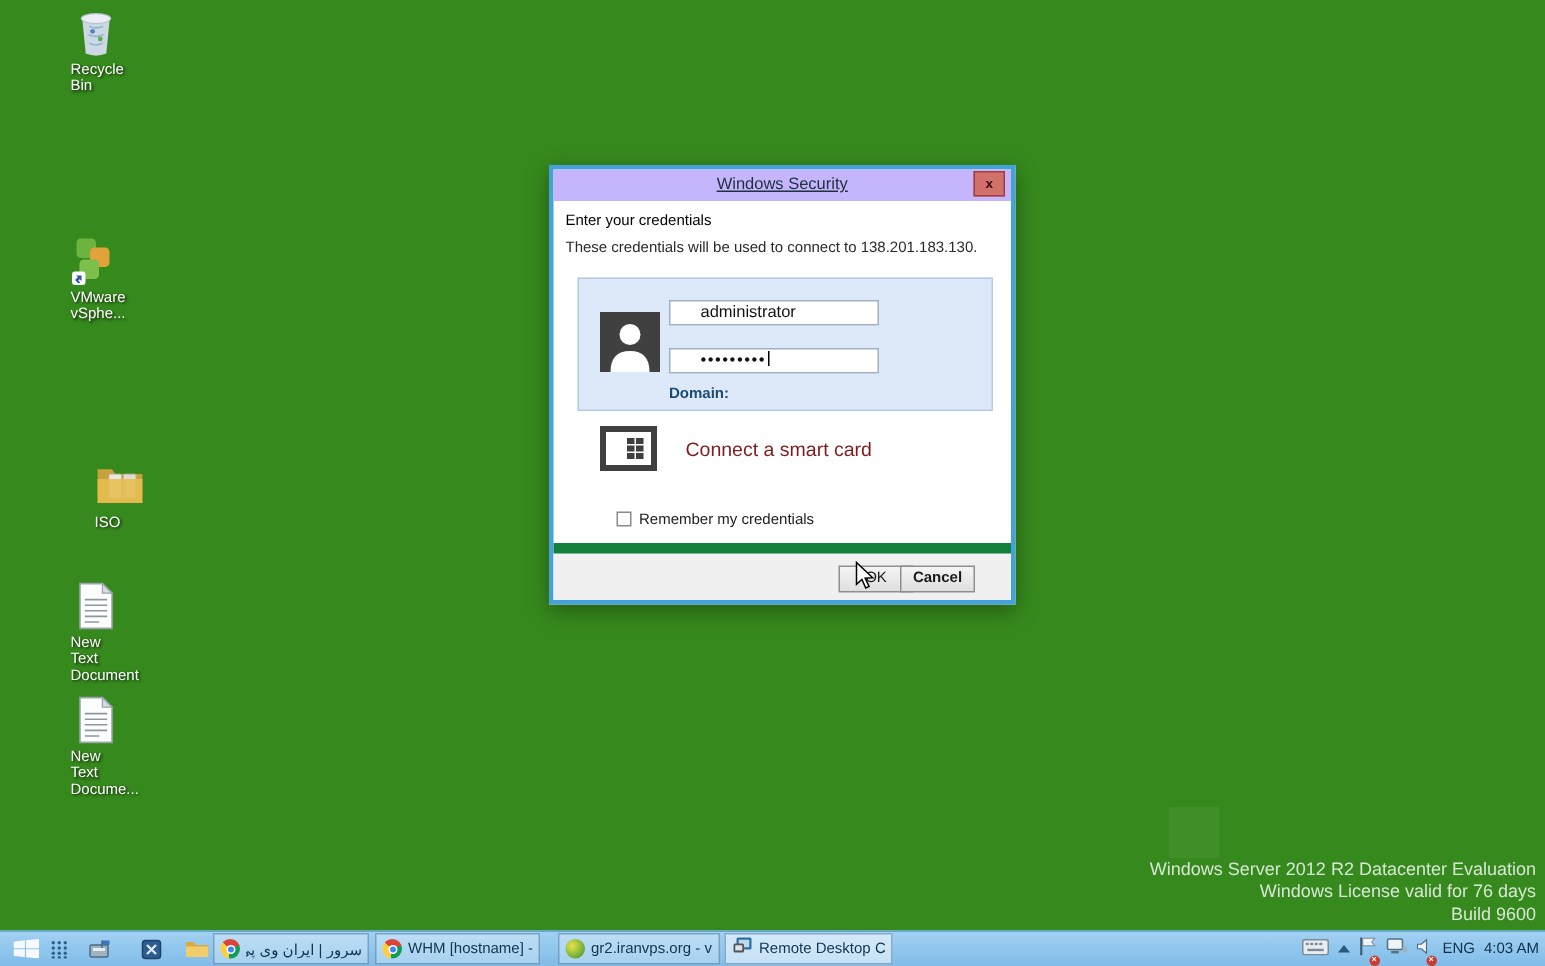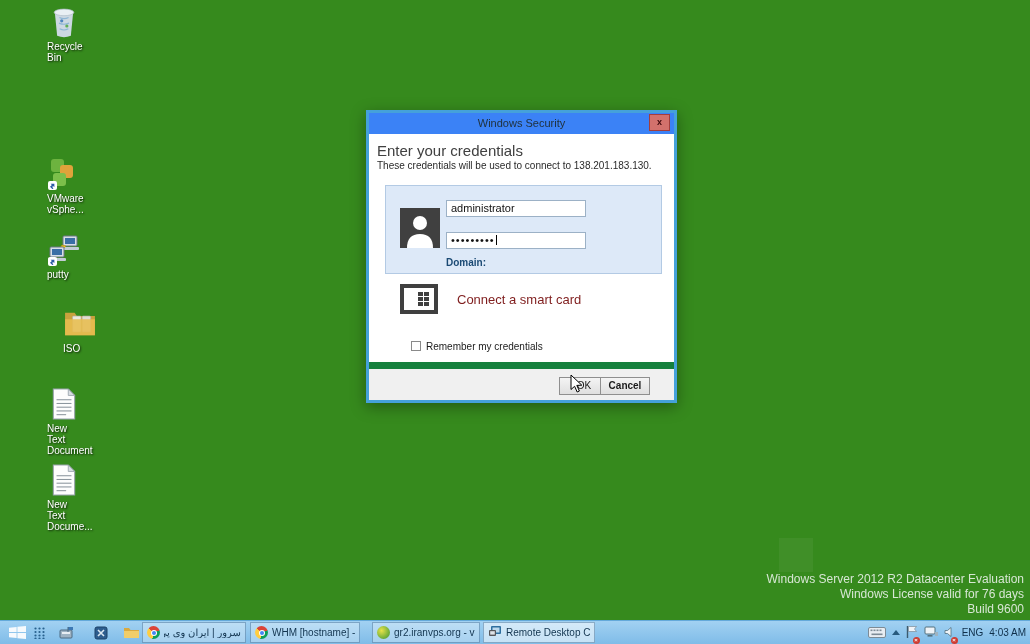--- a/index.html
+++ b/index.html
@@ -36,33 +36,33 @@
 
   
   .watermark { position:absolute; right:6px; bottom:27px; text-align:right;
                color:rgba(238,244,238,0.88); font-size:12px; line-height:15px; }
   .ghost-square { position:absolute; left:779px; top:538px; width:34px; height:34px;
                   background:rgba(255,255,255,0.05); }
 
   
   .dialog { position:absolute; left:366px; top:110px; width:311px; height:293px;
             background:#fff; border:3px solid #45a1da; box-shadow:0 4px 14px rgba(0,0,0,.35); }
-  .titlebar { position:absolute; left:0; top:0; right:0; height:21px; background:#3b82f6;
-              text-align:center; font-size:11px; line-height:21px; color:#20323e; }
+  .titlebar { position:absolute; left:0; top:0; right:0; height:21px; background:#c4b5fd;
+              text-align:center; font-size:11px; line-height:21px; color:#20323e;text-decoration:underline; }
   .close-btn { position:absolute; top:1px; right:4px; width:21px; height:17px;
                background:#d2716c; border:1px solid #a33e3c; color:#40090c;
                font-size:9px; font-weight:bold; text-align:center; line-height:15px; }
-  .dlg-heading { position:absolute; left:8px; top:29px; font-size:15px; color:#404040; }
+  .dlg-heading { position:absolute; left:8px; top:29px; font-size:10px; color:#000000; }
   .dlg-sub { position:absolute; left:8px; top:47px; font-size:10px; color:#2a2a2a; }
   .cred-box { position:absolute; left:16px; top:72px; width:277px; height:89px;
               background:#dde9f8; border:1px solid #b3cae4; }
   .avatar { position:absolute; left:14px; top:22px; width:40px; height:40px; background:#404040; }
   .tbox { position:absolute; left:60px; width:140px; height:17px; background:#fff;
           border:1px solid #9cb1c6; font-size:11px; color:#111; line-height:15px;
-          padding-left:4px; white-space:nowrap; overflow:hidden; }
+          padding-left:20px; white-space:nowrap; overflow:hidden; }
   .caret { display:inline-block; width:1px; height:10px; background:#000;
            vertical-align:-1px; margin-left:1px; }
   .domain-lbl { position:absolute; left:60px; top:71px; font-size:10px; font-weight:bold;
                 color:#1b4a74; }
   .smart-row { position:absolute; left:30px; top:166px; width:250px; height:42px; }
   .smart-label { position:absolute; left:58px; top:13px; font-size:13px; color:#7f1d1d; }
   .remember { position:absolute; left:37px; top:228px; display:flex; align-items:flex-start; }
   .checkbox { width:10px; height:10px; background:#fff; border:1px solid #8a8a8a; }
   .remember span { font-size:10px; color:#1b1b1b; margin-left:5px; }
   .dlg-footer { position:absolute; left:0; right:0; bottom:0; height:38px; background:#f0f0f0;
@@ -118,44 +118,20 @@
       <span class="vm-cube" style="left:6px;top:15px;background:#7cbf4a"></span>
       <span class="shortcut-badge">
           <svg width="7" height="7" viewBox="0 0 8 8">
             <path d="M1 7 L1 3 L4 3 L4 1 L7 4 L4 7 L4 5 L2.5 5 L2.5 7 Z" fill="#2a5aa5" transform="rotate(-45 4 4)"></path>
           </svg>
         </span>
     </div>
     <div class="desk-label">VMware vSphe...</div>
   </div>
 
-  <div class="desk-icon" style="left:0;top:234px">
-    <div class="glyph">
-      <svg width="34" height="32" viewBox="0 0 34 32">
-          <g>
-            <rect x="16" y="2" width="14" height="10" rx="1" fill="#d7dee6" stroke="#6a7684" stroke-width="1"></rect>
-            <rect x="18" y="4" width="10" height="6" fill="#3a6ea5"></rect>
-            <rect x="14" y="13" width="18" height="3" rx="1" fill="#c3ccd5"></rect>
-          </g>
-          <path d="M15 11 L10 18 L13 18 L9 24 L17 17 L14 17 L19 12 Z" fill="#f0c419" stroke="#b28d0e" stroke-width="0.5"></path>
-          <g>
-            <rect x="3" y="13" width="14" height="10" rx="1" fill="#d7dee6" stroke="#6a7684" stroke-width="1"></rect>
-            <rect x="5" y="15" width="10" height="6" fill="#3a6ea5"></rect>
-            <rect x="1" y="24" width="18" height="3" rx="1" fill="#c3ccd5"></rect>
-          </g>
-        </svg>
-      <span class="shortcut-badge">
-          <svg width="7" height="7" viewBox="0 0 8 8">
-            <path d="M1 7 L1 3 L4 3 L4 1 L7 4 L4 7 L4 5 L2.5 5 L2.5 7 Z" fill="#2a5aa5" transform="rotate(-45 4 4)"></path>
-          </svg>
-        </span>
-    </div>
-
-    <div class="desk-label">putty</div>
-  </div>
 
   <div class="desk-icon" style="left:16px;top:308px">
     <div class="glyph">
       <svg width="32" height="30" viewBox="0 0 30 27">
           <path d="M1 4 h9 l2 3 h17 v18 h-28 z" fill="#c9a23d"></path>
           <rect x="8" y="7" width="8" height="15" rx="1" fill="#ece8de" stroke="#b4ad9d" stroke-width="0.6"></rect>
           <rect x="17" y="7" width="8" height="15" rx="1" fill="#e0dbd0" stroke="#b4ad9d" stroke-width="0.6"></rect>
           <path d="M1 10 h28 v15 h-28 z" fill="#e7bd50" opacity="0.88"></path>
         </svg>
     </div>

